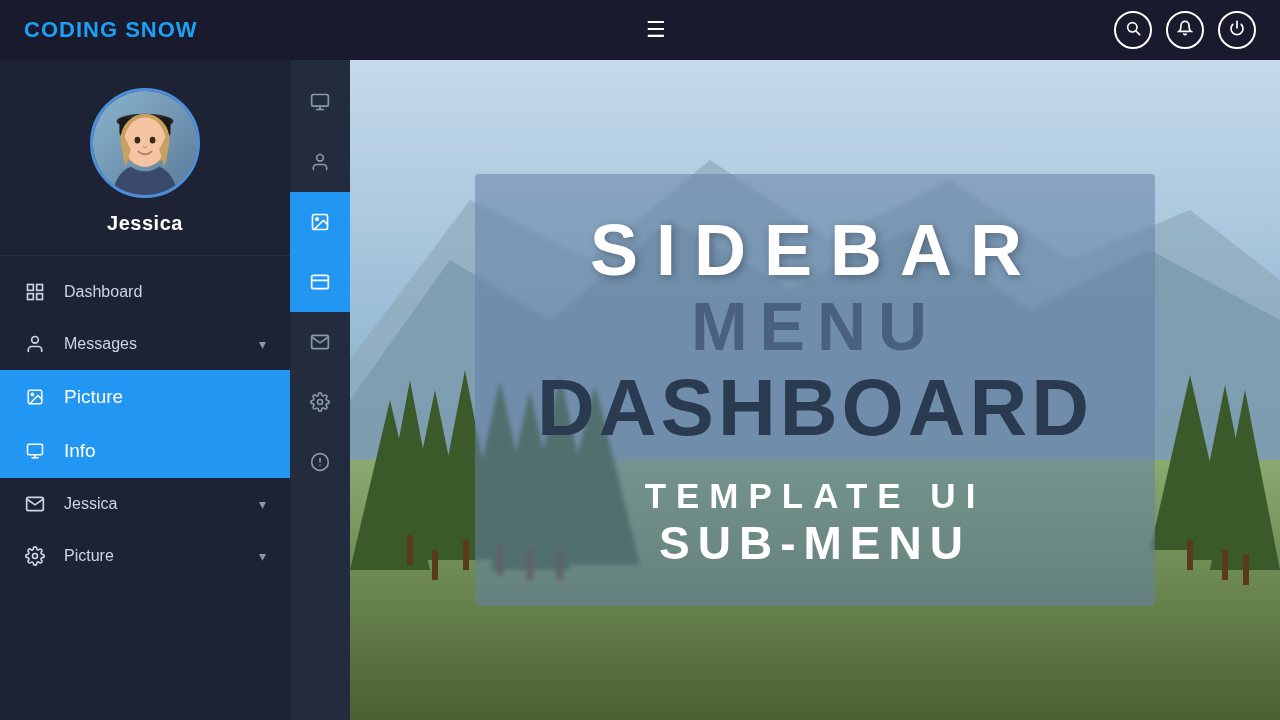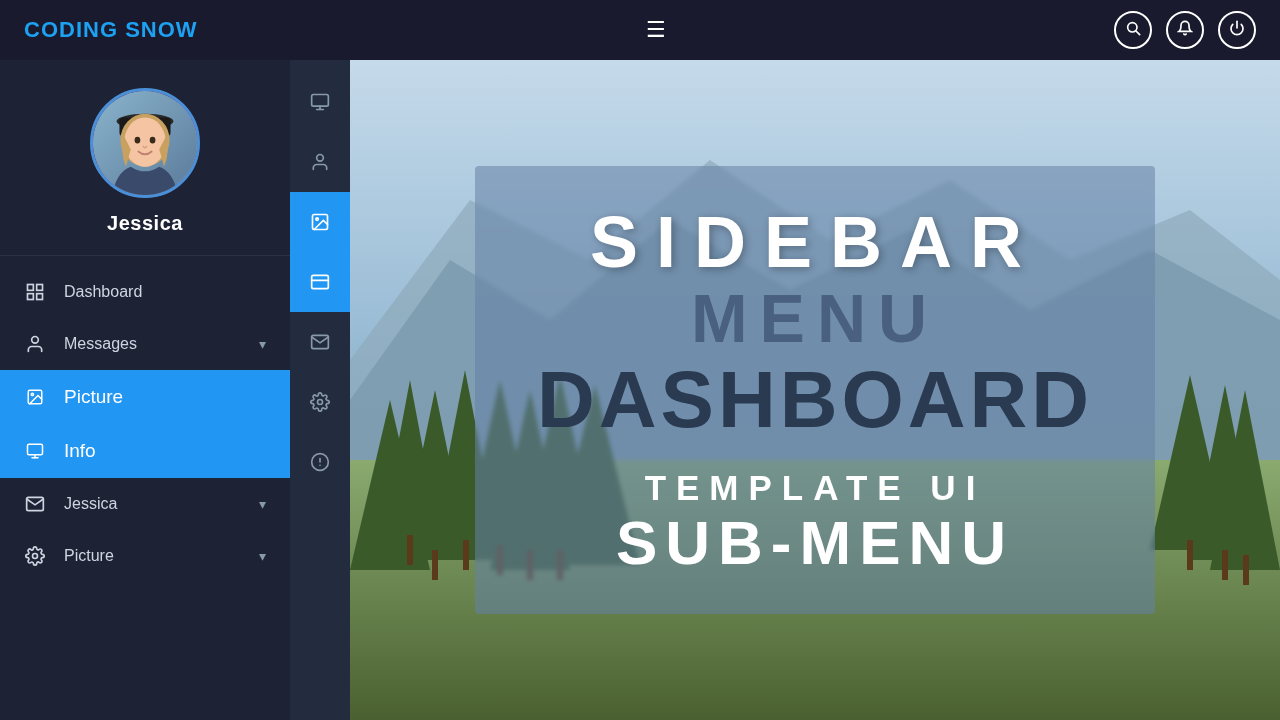--- a/index.html
+++ b/index.html
@@ -247,21 +247,21 @@
       font-size: 35px;
       font-weight: 700;
       color: #fff;
       letter-spacing: 10px;
       text-transform: uppercase;
       line-height: 1.4;
       margin-top: 23px;
     }
 
     .text-card-line5 {
-      font-size: 62px;
+      font-size: 46px;
       font-weight: 900;
       color: #fff;
       letter-spacing: 8px;
       text-transform: uppercase;
       line-height: 1;
     }
   </style>
 </head>
 <body>
 

